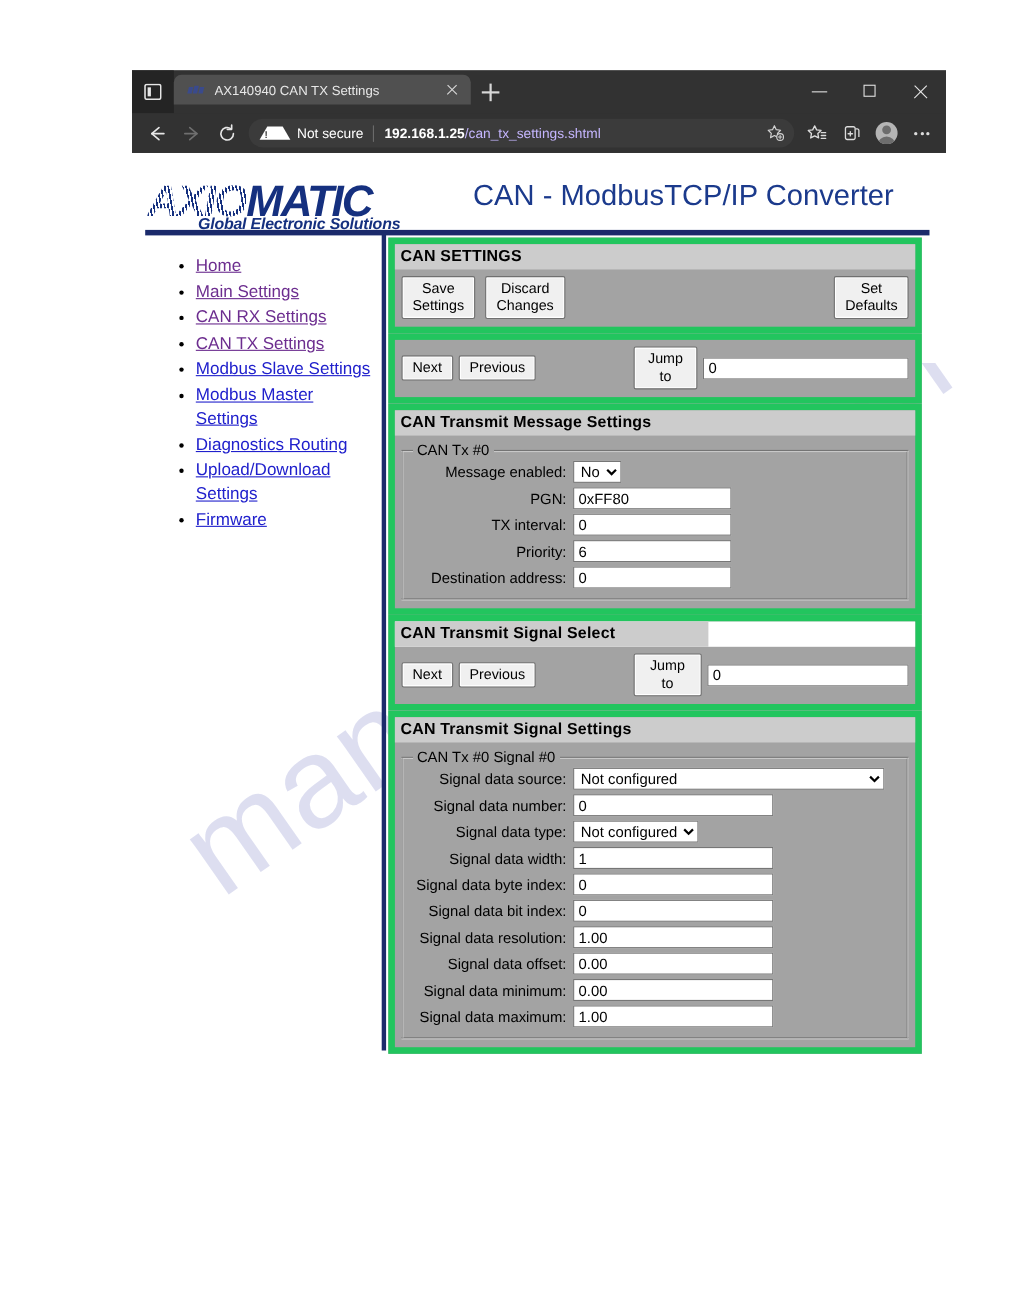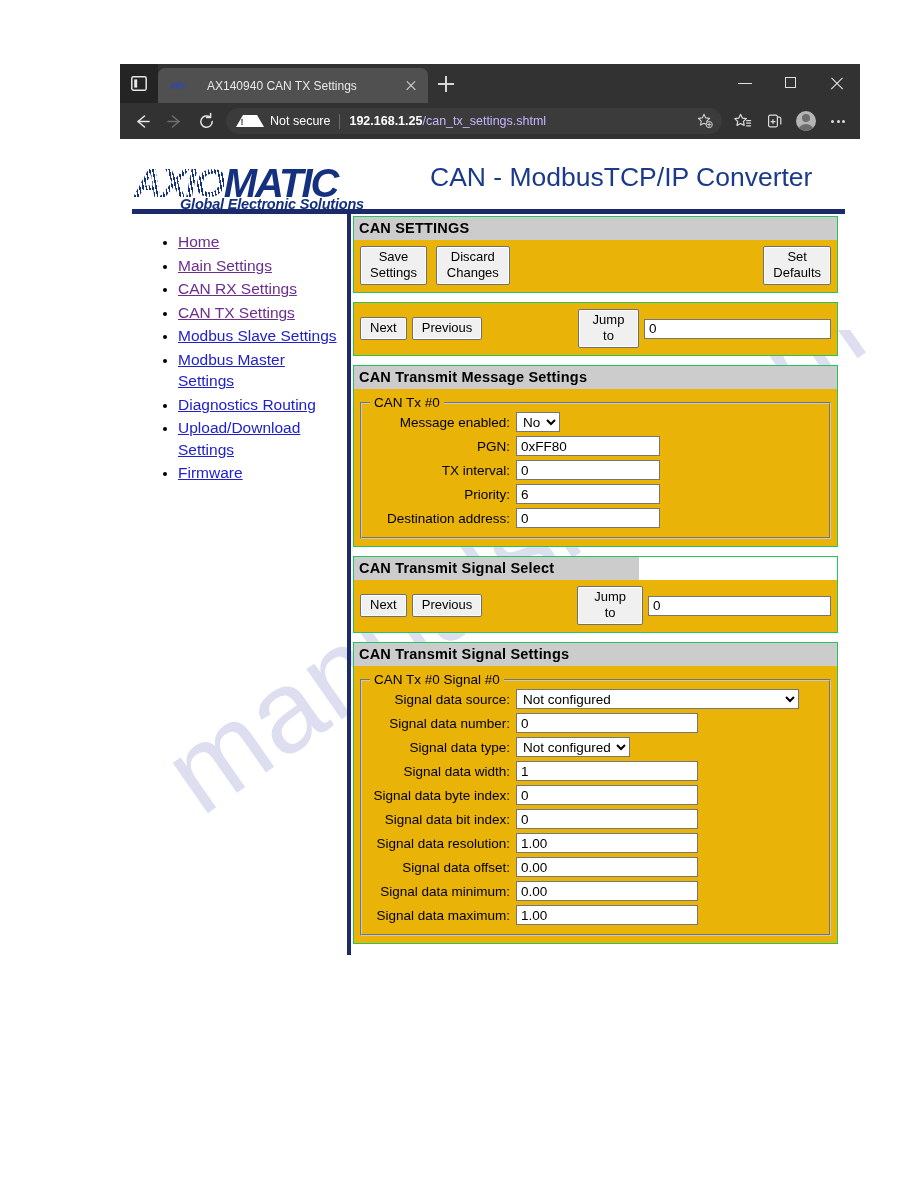--- a/index.html
+++ b/index.html
@@ -61,28 +61,27 @@
     position: absolute;
     left: 0; top: 0;
     width: 38px; height: 39px;
     background: #242424;
     display: flex; align-items: center; justify-content: center;
   }
   .tab-sidebar-btn svg { display:block; }
   .tab {
     position: absolute;
     left: 38px; top: 4px;
-    width: 270px; height: 35px;
+    width: 270px; height: 27px;
     background: #505050;
     border-radius: 7px 7px 0 0;
     display: flex;
     align-items: center;
     padding: 0 8px 0 12px;
     box-sizing: border-box;
-    gap: 12px;
   }
   .tab-favicon {
     width: 16px; height: 16px;
     flex: 0 0 16px;
     margin-right: 9px;
     position: relative;
   }
   .tab-favicon i {
     position: absolute;
     display: block;
@@ -356,23 +355,22 @@
   .sidebar a.visited { color: #6c2d8f; }
   .sidebar a.unvisited { color: #2020cc; }
 
   
   .content {
     position: absolute;
     left: 353px; top: 77px;
     width: 485px;
   }
   .panel {
-    border: 1px solid #22c55e;
-    background: #eab308;
-    margin-bottom: 9px;
+    border: 6px solid #22c55e;
+    background: #a3a3a3;
     box-sizing: border-box;
   }
   .panel-head {
     background: #cccccc;
     font-size: 14.5px;
     font-weight: bold;
     color: #000;
     padding: 2px 0 3px 5px;
     line-height: 18px;
     font-family: "Liberation Sans", sans-serif;

